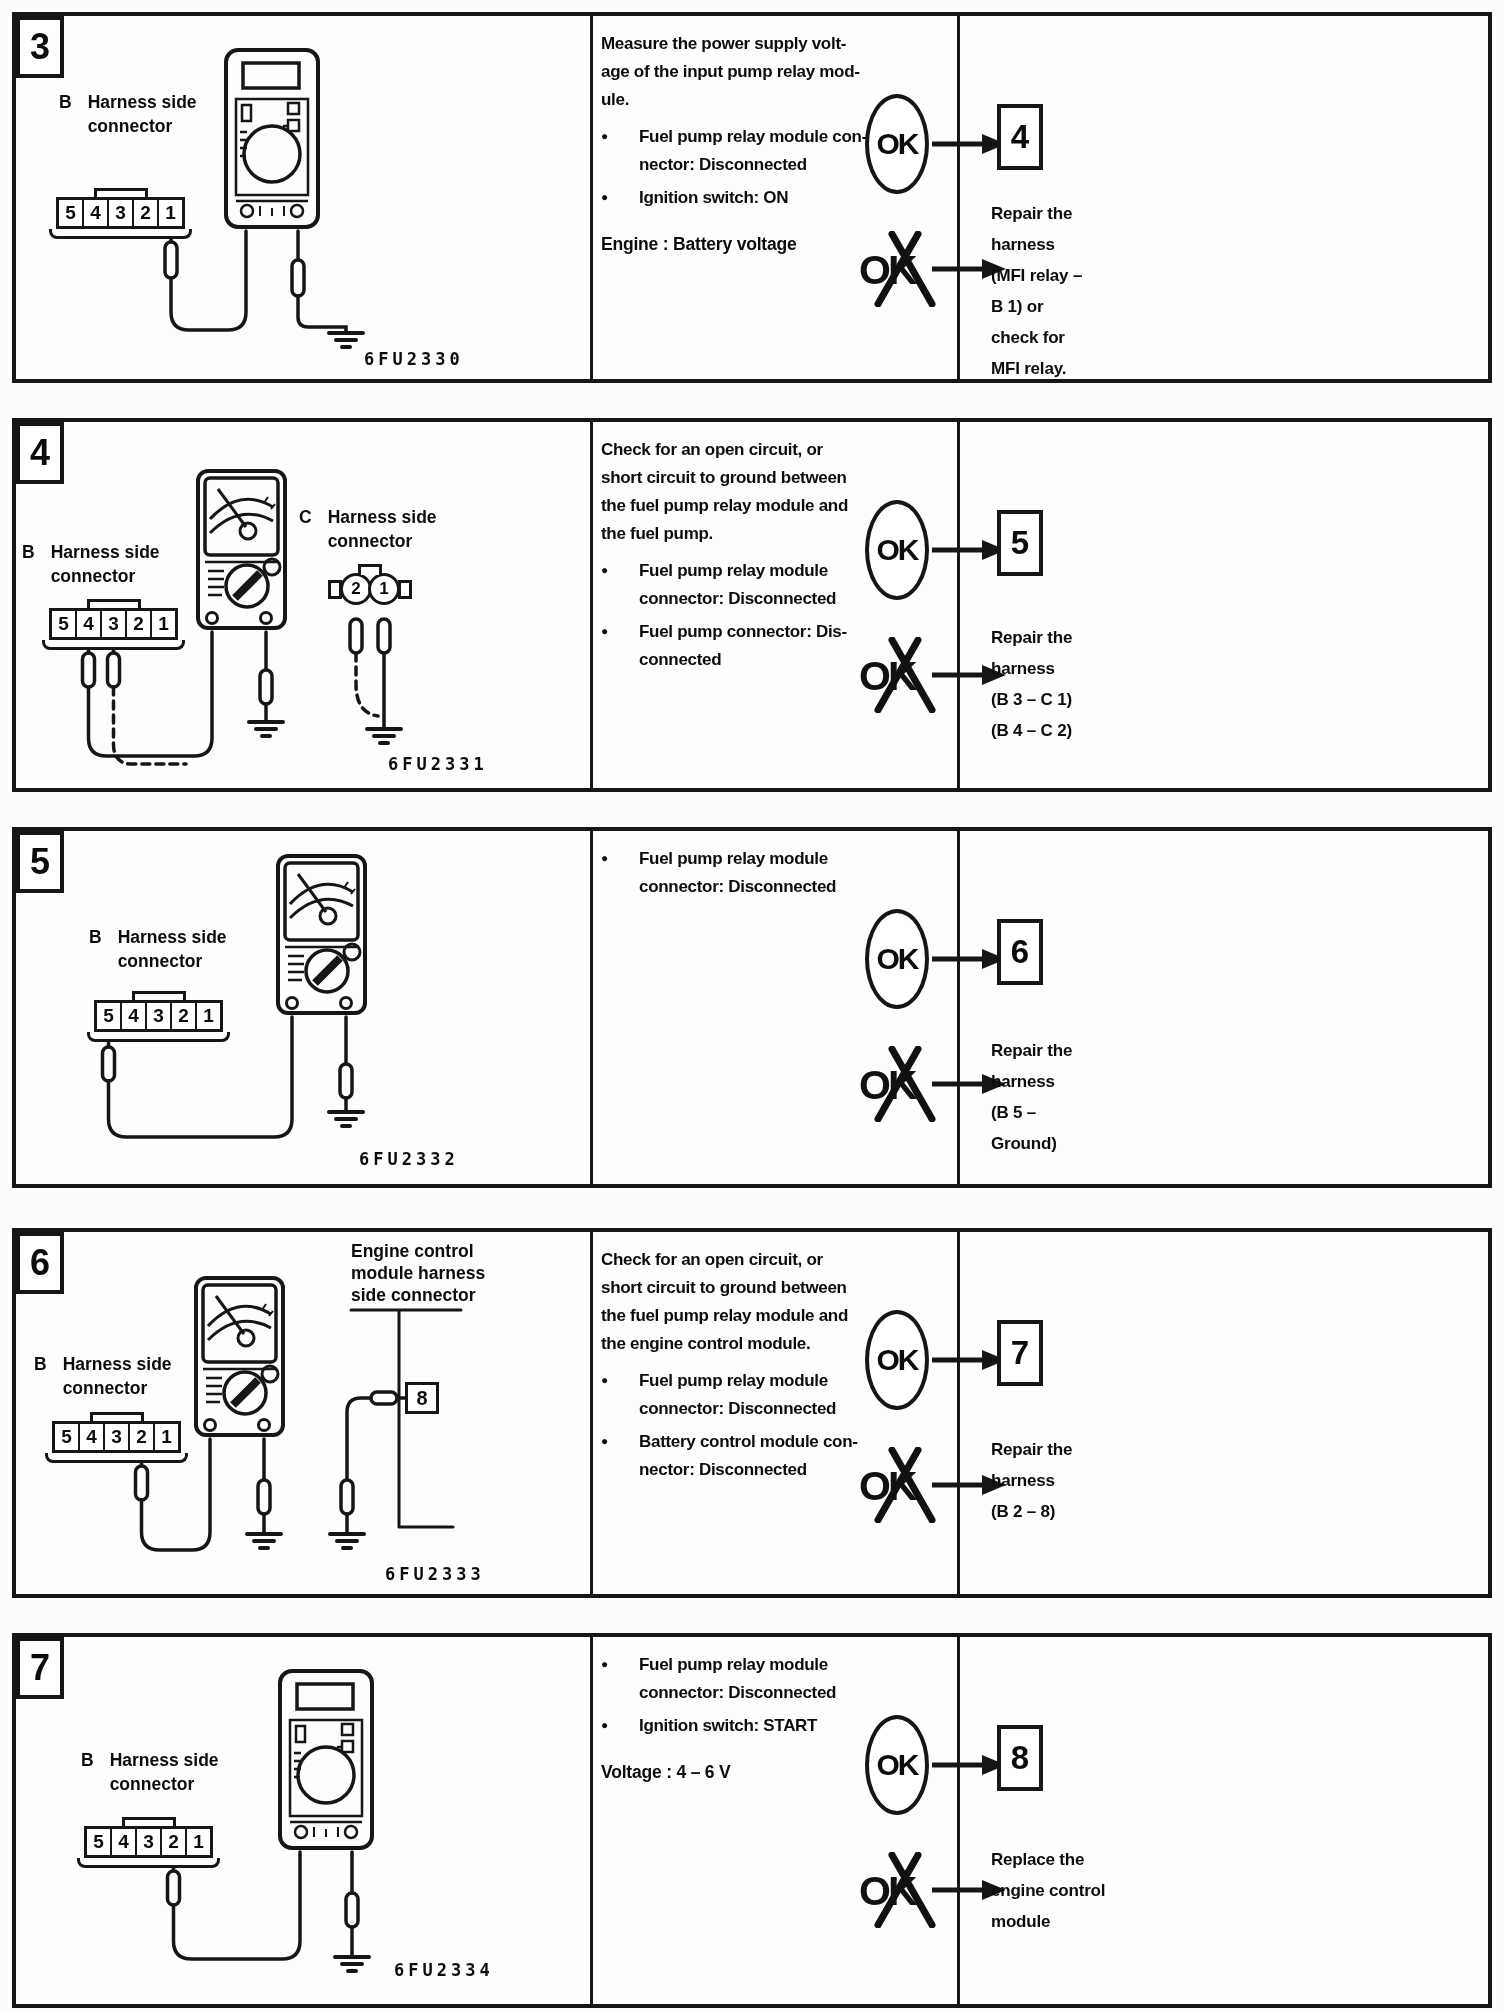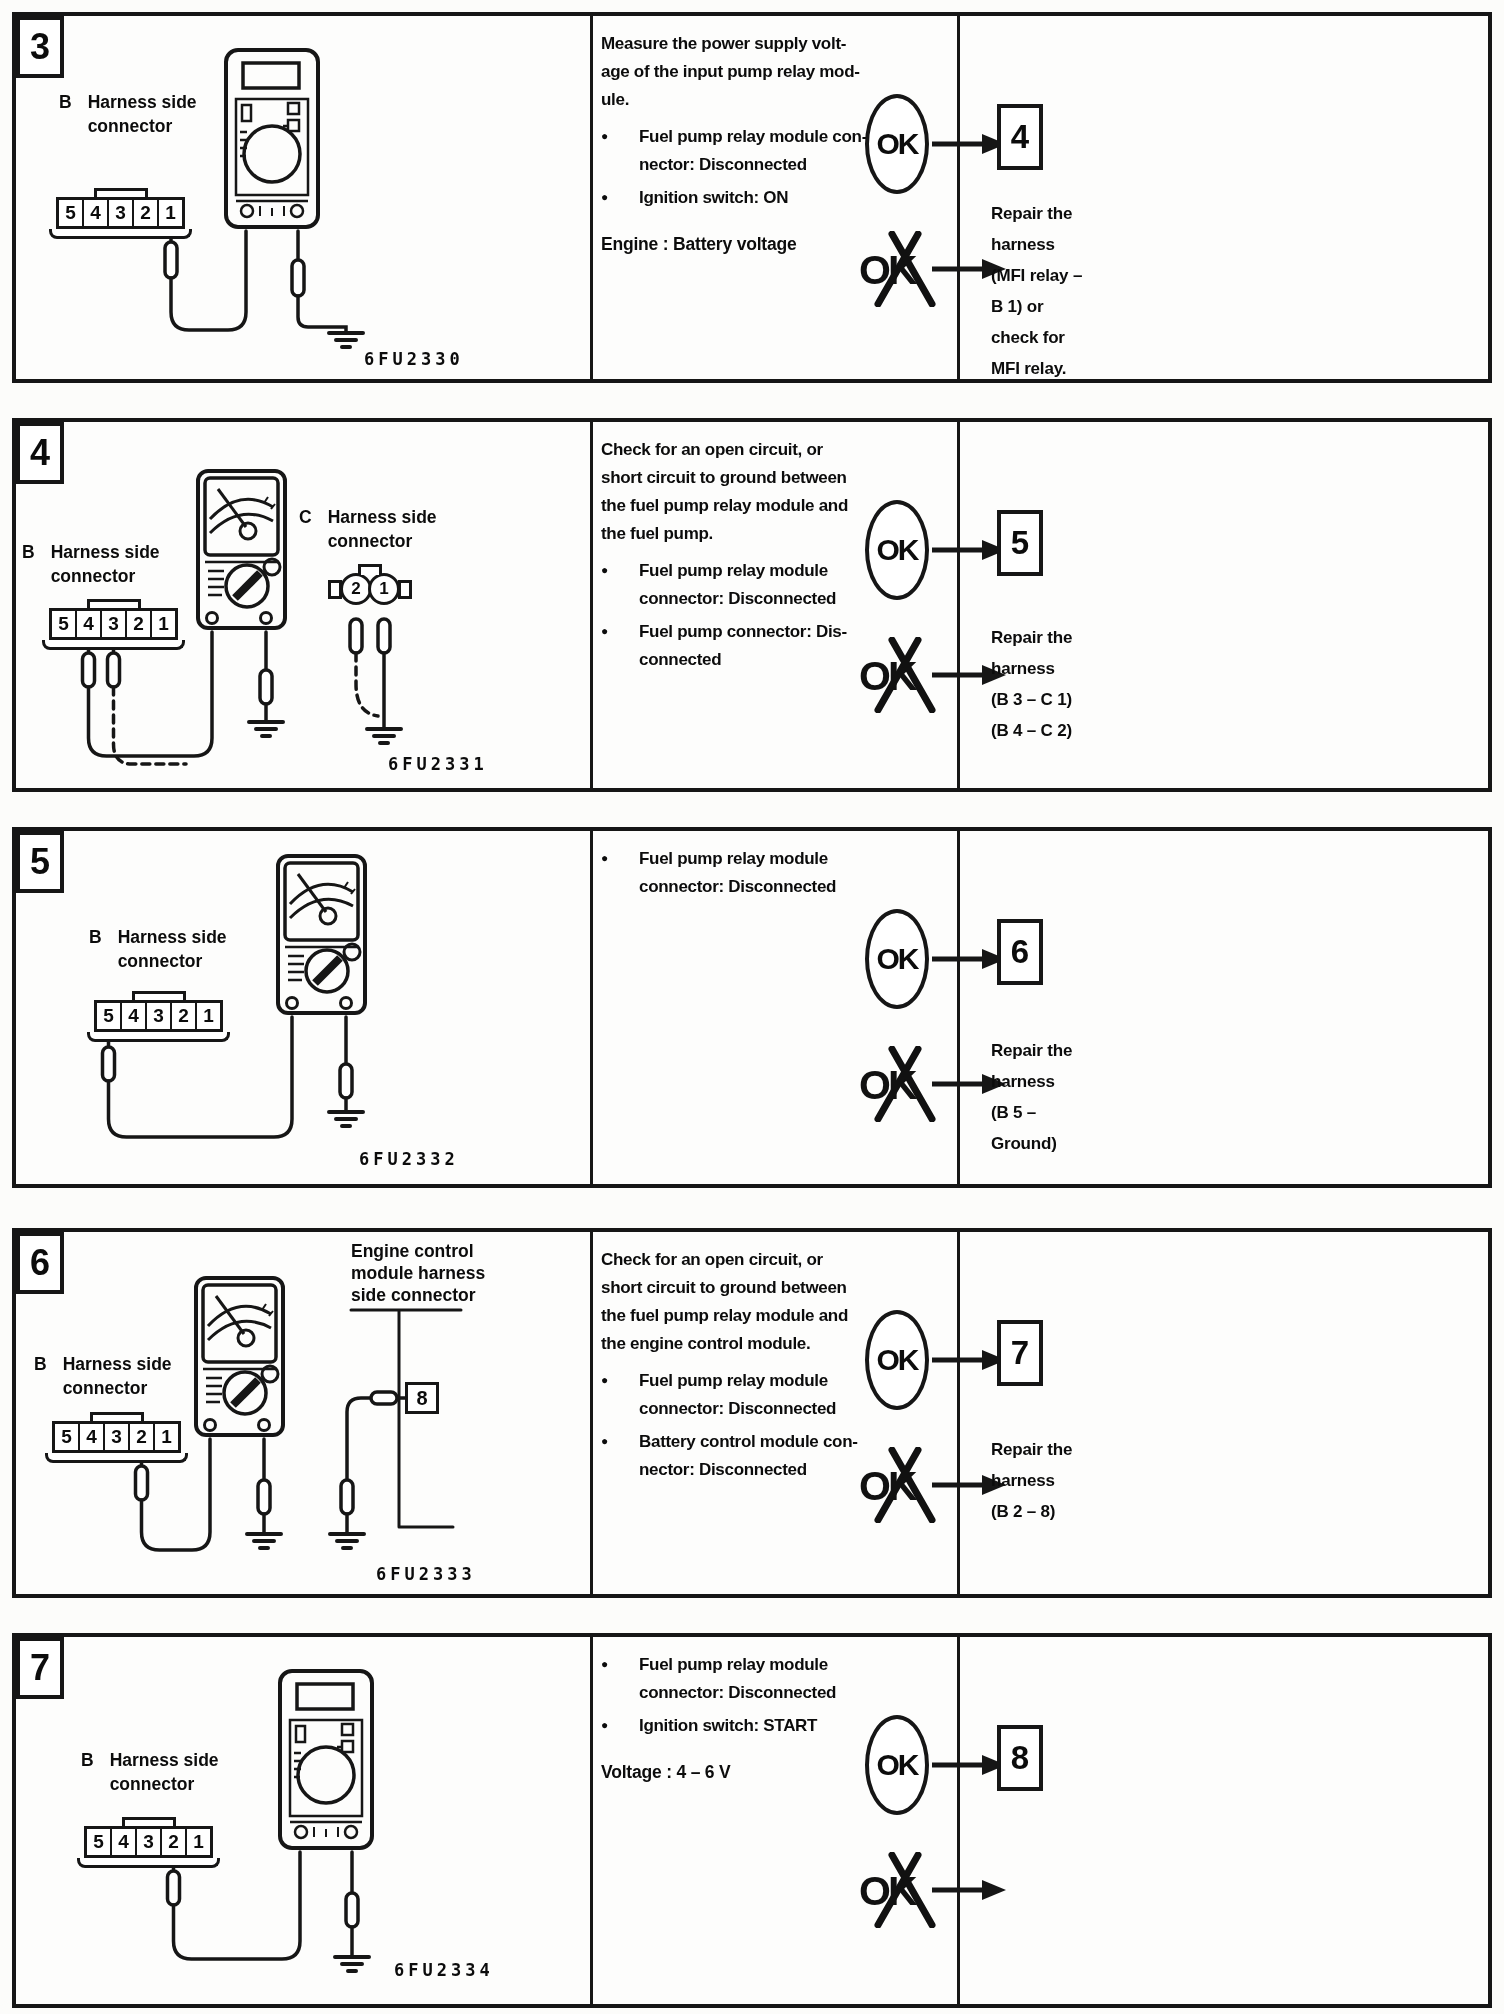--- a/index.html
+++ b/index.html
@@ -385,21 +385,21 @@
         <span class="pin">3</span>
         <span class="pin">2</span>
         <span class="pin">1</span>
       </div>
       <div class="cbase"></div>
     </div>
     <div class="ecm8">8</div>
     <svg class="meter" style="left:176px;top:42px" width="95" height="165">
         <use href="#amm"></use>
       </svg>
-    <div class="figcode" style="left:360px;top:332px">6FU2333</div>
+    <div class="figcode" style="left:369px;top:332px">6FU2333</div>
   </div>
   <div class="stepbox">
     <span>6</span>
   </div>
   <div class="instr">
     <div class="ititle">Check for an open circuit, or
 short circuit to ground between
 the fuel pump relay module and
 the engine control module.</div>
     <div class="bullet">
@@ -498,13 +498,16 @@
     </div>
   <svg class="ngs" width="80" height="76" viewBox="0 0 80 76">
     <text x="1" y="53">OK</text>
     <line x1="20" y1="73" x2="60" y2="3"></line>
       <line x1="34" y1="3" x2="74" y2="73"></line>
   </svg>
   <svg class="arrow arr-ng" width="76" height="30">
       <path d="M0,15 H52"></path>
       <polygon points="50,5 74,15 50,25"></polygon>
     </svg>
+  <div class="result" style="top:207px">Replace the
+engine control
+module</div>
 </section>
 
 </body></html>

